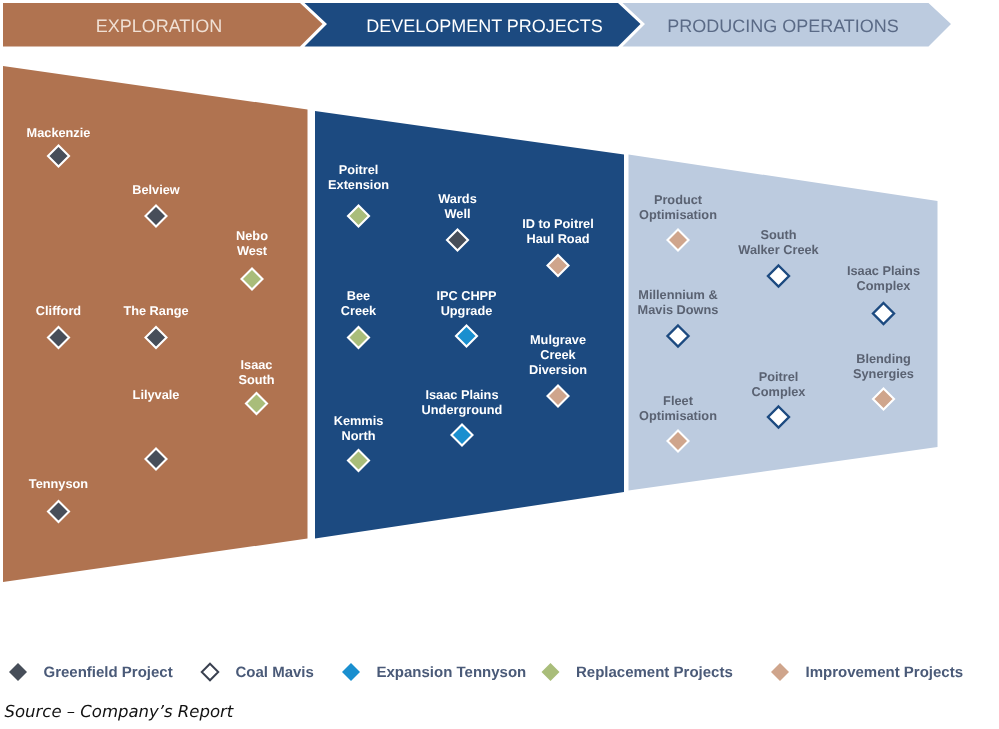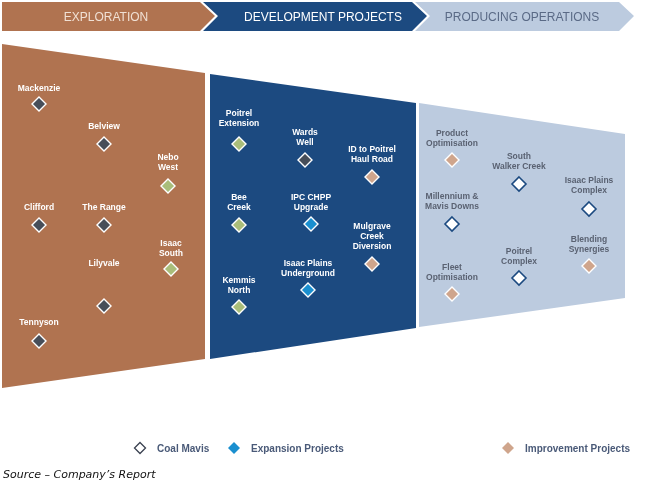--- a/index.html
+++ b/index.html
@@ -121,33 +121,45 @@
         <polygon points="519,271 526,278 519,285 512,278" fill="#ffffff" stroke="#1c4a80" stroke-width="1.6"></polygon>
       </g>
       <g>
         <text class="proj-label" text-anchor="middle" fill="#5a6272"><tspan x="589" y="242">Blending</tspan><tspan x="589" y="252">Synergies</tspan></text>
         <polygon points="589,259 596,266 589,273 582,266" fill="#cfa58c" stroke="#ffffff" stroke-width="1.4"></polygon>
       </g>
     </g>
 </svg>
 
 <div class="legend">
+  <div class="legend-item" style="left:5px">
+    <svg viewBox="0 0 14 14">
+        <polygon class="lg-d" points="7,1 13,7 7,13 1,7" fill="#474e59"></polygon>
+      </svg>
+    <span class="legend-label">Greenfield Project</span>
+  </div>
   <div class="legend-item" style="left:133px">
     <svg viewBox="0 0 14 14">
         <polygon class="lg-d" points="7,1.5 12.5,7 7,12.5 1.5,7" fill="#ffffff" stroke="#3a4150" stroke-width="1.3"></polygon>
       </svg>
     <span class="legend-label">Coal Mavis</span>
   </div>
   <div class="legend-item" style="left:227px">
     <svg viewBox="0 0 14 14">
         <polygon class="lg-d" points="7,1 13,7 7,13 1,7" fill="#1a8fcf"></polygon>
       </svg>
-    <span class="legend-label">Expansion Projects</span>
+    <span class="legend-label">Expansion Tennyson</span>
   </div>
-  <div class="legend-item" style="left:501px">
+  <div class="legend-item" style="left:360px">
+    <svg viewBox="0 0 14 14">
+        <polygon class="lg-d" points="7,1 13,7 7,13 1,7" fill="#a9bd7a"></polygon>
+      </svg>
+    <span class="legend-label">Replacement Projects</span>
+  </div>
+  <div class="legend-item" style="left:513px">
     <svg viewBox="0 0 14 14">
         <polygon class="lg-d" points="7,1 13,7 7,13 1,7" fill="#cfa58c"></polygon>
       </svg>
     <span class="legend-label">Improvement Projects</span>
   </div>
 </div>
 
 <div class="source">Source – Company’s Report</div>
 
 </body></html>

